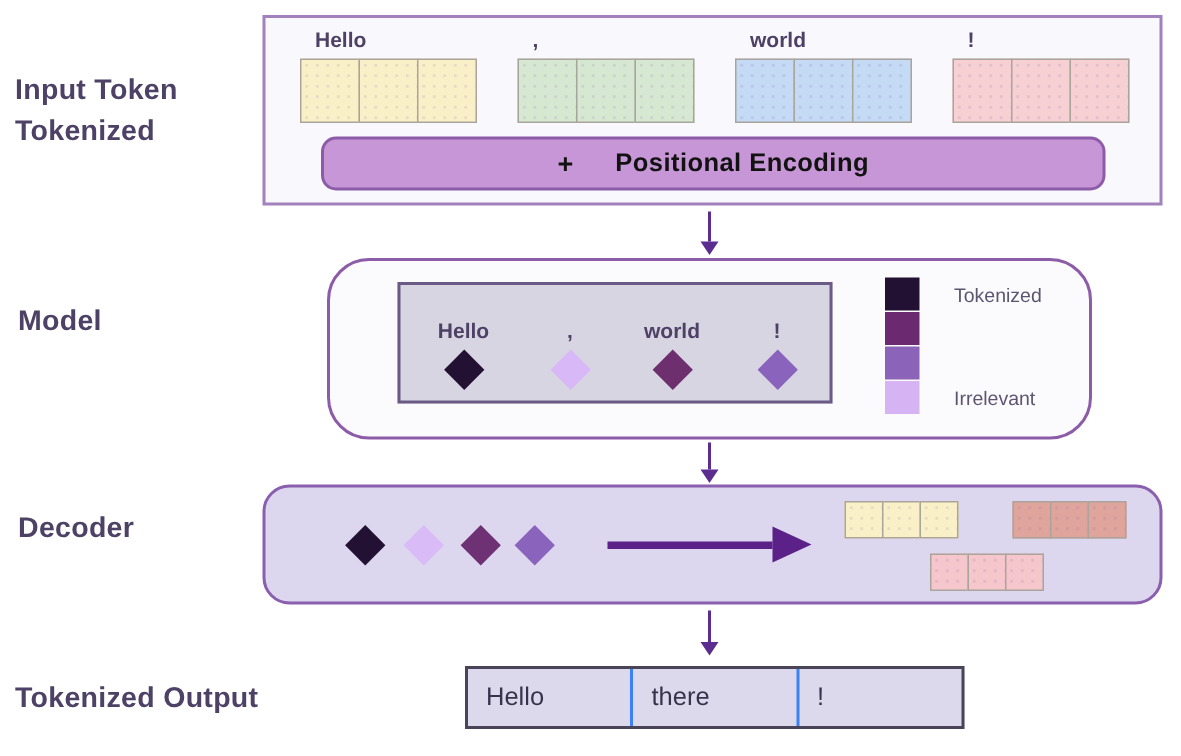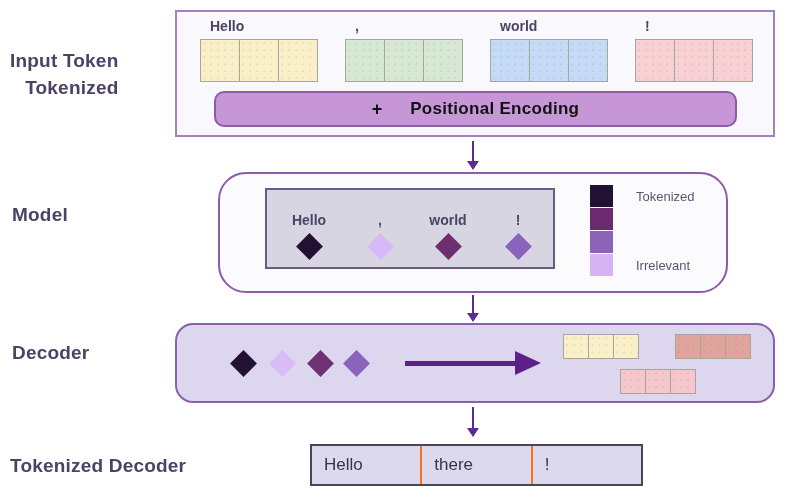--- a/index.html
+++ b/index.html
@@ -55,38 +55,38 @@
   .harrow .shaft { width:110px; height:5px; background:#5b2188; }
   .harrow .head { width:0; height:0; border-top:12px solid transparent;
     border-bottom:12px solid transparent; border-left:26px solid #5b2188; }
   .dec-cell { width:26px; height:25px; }
 
   
   .output-table { position:absolute; left:310px; top:444px; width:333px; height:42px;
     background:#dcd9ec; border:2px solid #4a4458; display:flex; }
   .output-cell { flex:1; display:flex; align-items:center; padding-left:12px;
     font-size:17px; color:#38334a; }
-  .output-cell + .output-cell { border-left:2px solid #f97316; }
+  .output-cell + .output-cell { border-left:2px solid #3b82f6; }
 </style>
 </head>
 <body>
 
 <div id="stage">
 
-  <div class="side-label" style="left:10px; top:47px;text-align:right;">
+  <div class="side-label" style="left:10px; top:47px;">
     <div>Input Token</div>
     <div>Tokenized</div>
   </div>
   <div class="side-label" style="left:12px; top:201px;">
     <div>Model</div>
   </div>
   <div class="side-label" style="left:12px; top:339px;text-align:right;">
     <div>Decoder</div>
   </div>
-  <div class="side-label" style="left:10px; top:452px;">Tokenized Decoder</div>
+  <div class="side-label" style="left:10px; top:452px;">Tokenized Output</div>
 
   <div class="input-box dots"></div>
 
   <div class="token-group" style="left:200px; top:18px;">
     <div class="token-label">Hello</div>
     <div class="cell-row">
       <div class="cell emb-cell dots" style="background-color: rgb(250, 240, 200);"></div>
       <div class="cell emb-cell dots" style="background-color: rgb(250, 240, 200);"></div>
       <div class="cell emb-cell dots" style="background-color: rgb(250, 240, 200);"></div>
     </div>

